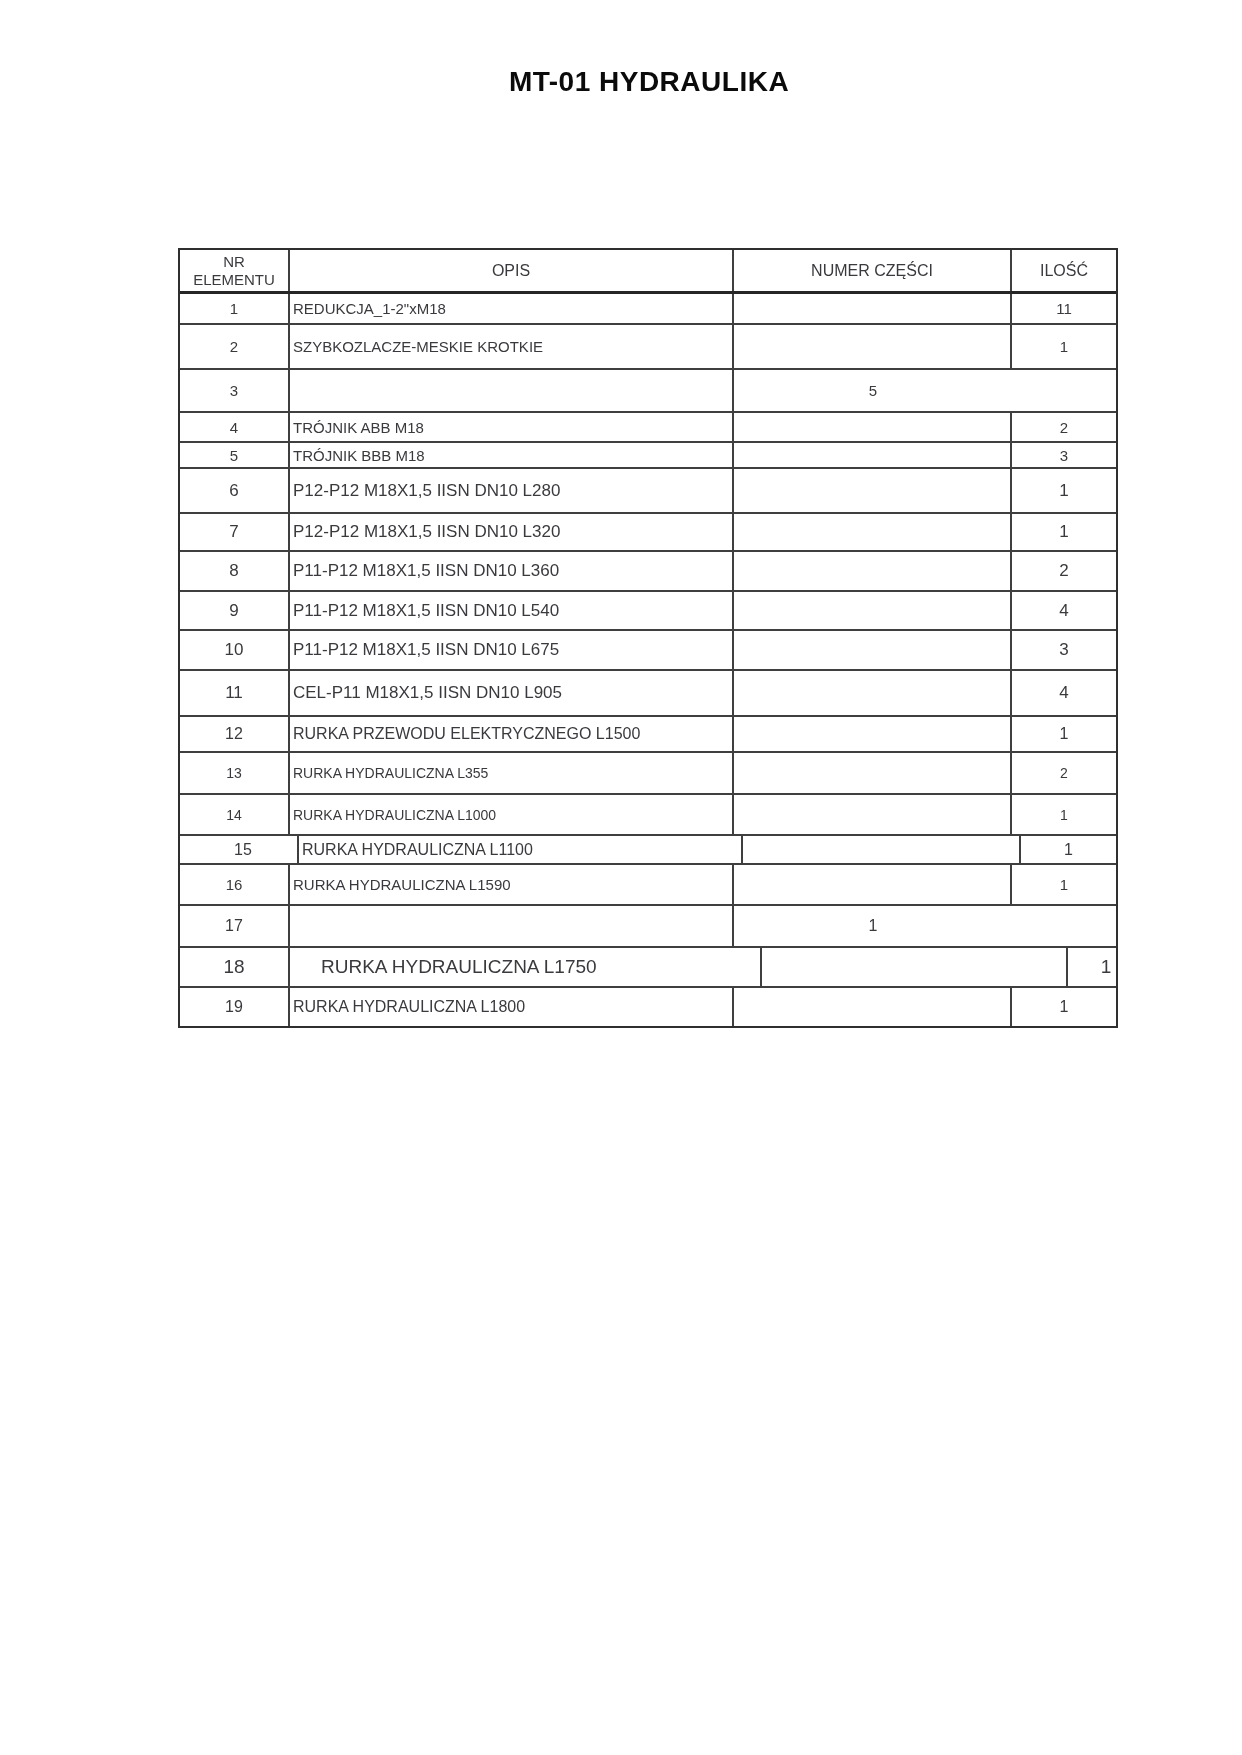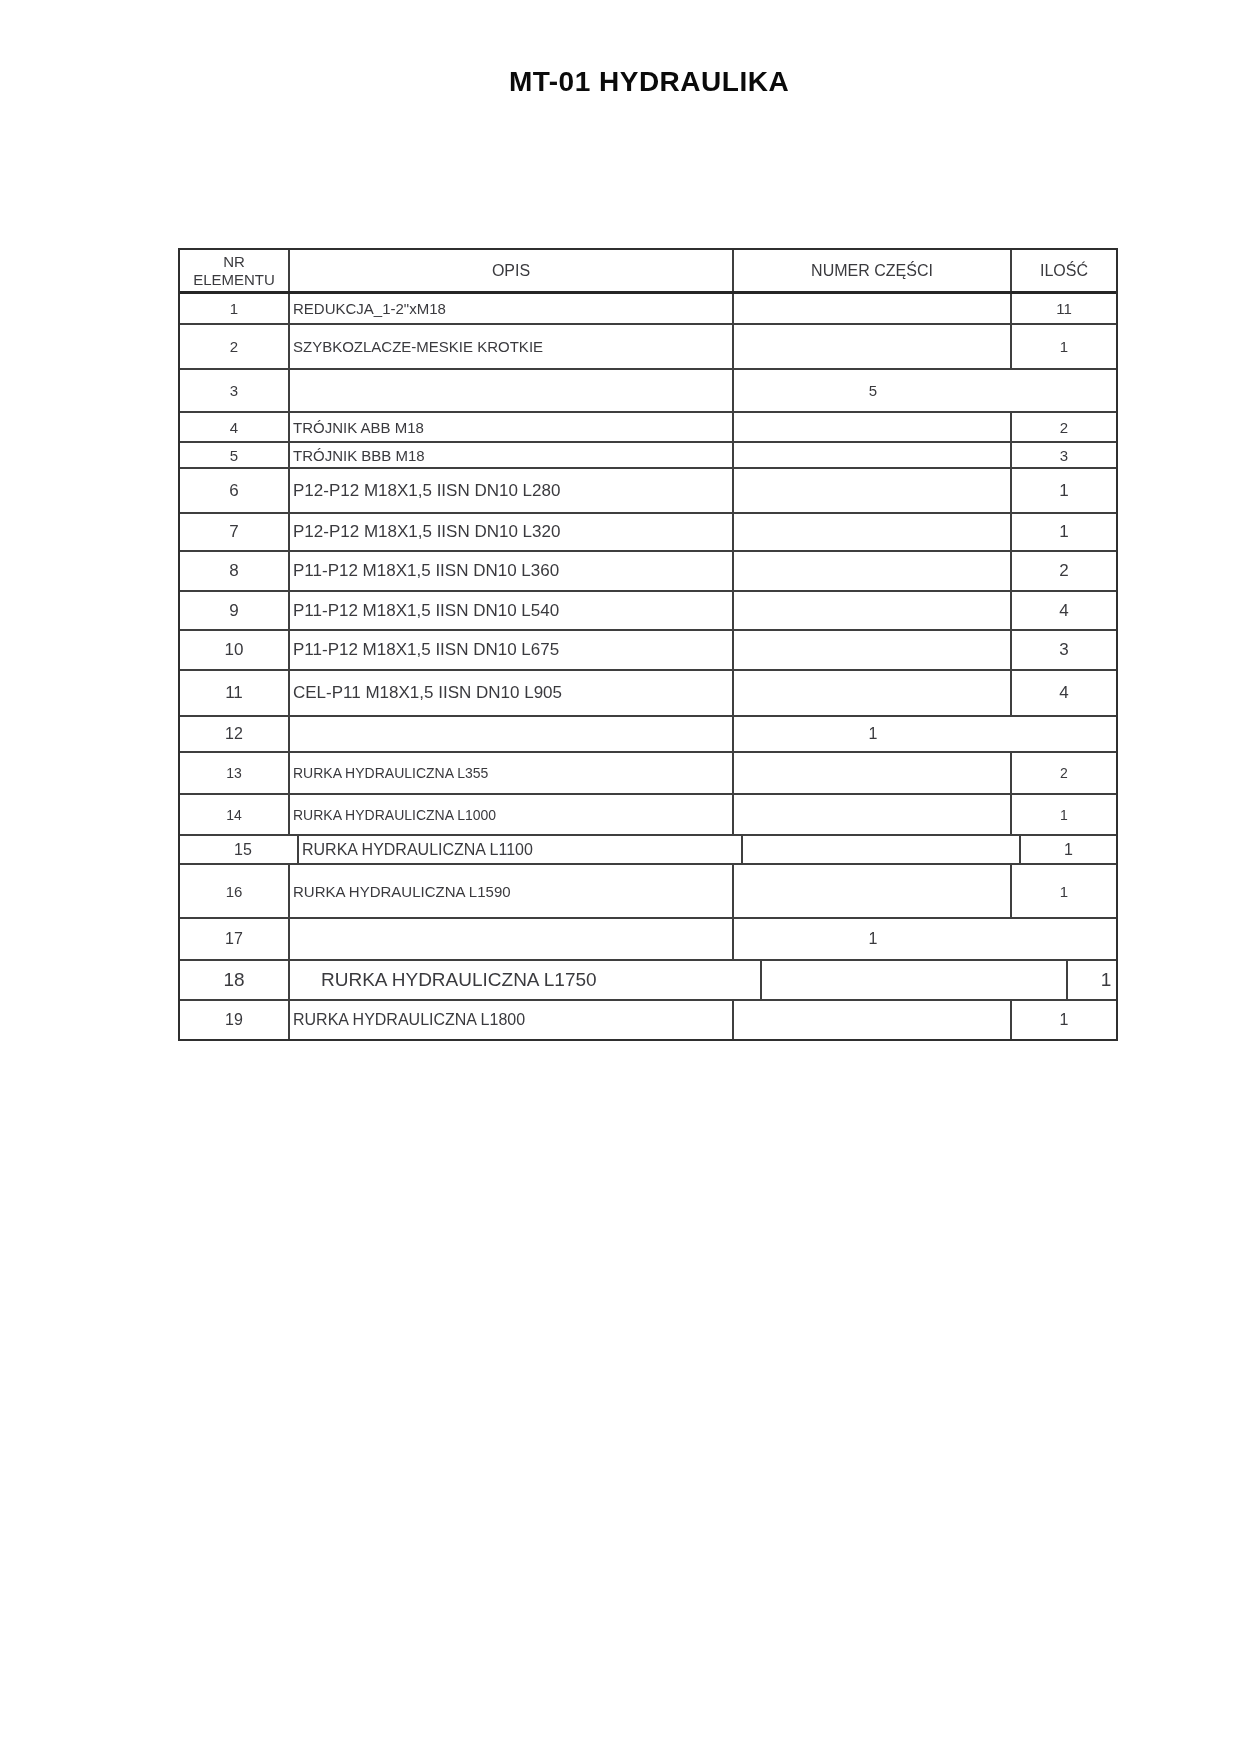--- a/index.html
+++ b/index.html
@@ -150,20 +150,21 @@
           <div class="cell center">3</div>
         </div>
         <div class="trow" style="height: 46px; font-size: 17px;">
           <div class="cell center">11</div>
           <div class="cell part">CEL-P11 M18X1,5 IISN DN10 L905</div>
           <div class="cell center"></div>
           <div class="cell center">4</div>
         </div>
         <div class="trow" style="height: 36px; font-size: 16px;">
           <div class="cell center">12</div>
+          <div class="cell part">RURKA PRZEWODU ELEKTRYCZNEGO L1500</div>
           <div class="cell center"></div>
           <div class="cell center">1</div>
         </div>
         <div class="trow" style="height: 42px; font-size: 14px;">
           <div class="cell center">13</div>
           <div class="cell part">RURKA HYDRAULICZNA L355</div>
           <div class="cell center"></div>
           <div class="cell center">2</div>
         </div>
         <div class="trow" style="height: 41px; font-size: 14px;">
@@ -171,21 +172,21 @@
           <div class="cell part">RURKA HYDRAULICZNA L1000</div>
           <div class="cell center"></div>
           <div class="cell center">1</div>
         </div>
         <div class="trow" style="height: 29px; font-size: 16px; padding-left: 9px;">
           <div class="cell center">15</div>
           <div class="cell part">RURKA HYDRAULICZNA L1100</div>
           <div class="cell center"></div>
           <div class="cell center">1</div>
         </div>
-        <div class="trow" style="height: 54px; font-size: 15px;">
+        <div class="trow" style="height: 41px; font-size: 15px;">
           <div class="cell center">16</div>
           <div class="cell part">RURKA HYDRAULICZNA L1590</div>
           <div class="cell center"></div>
           <div class="cell center">1</div>
         </div>
         <div class="trow" style="height: 42px; font-size: 16px;">
           <div class="cell center">17</div>
           <div class="cell center"></div>
           <div class="cell center">1</div>
         </div>

